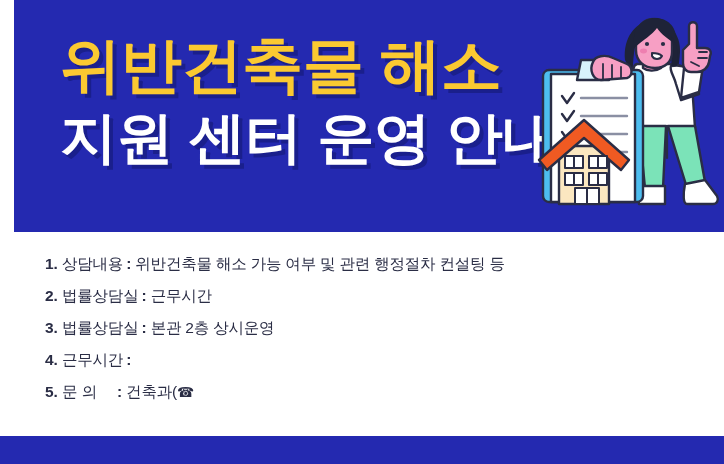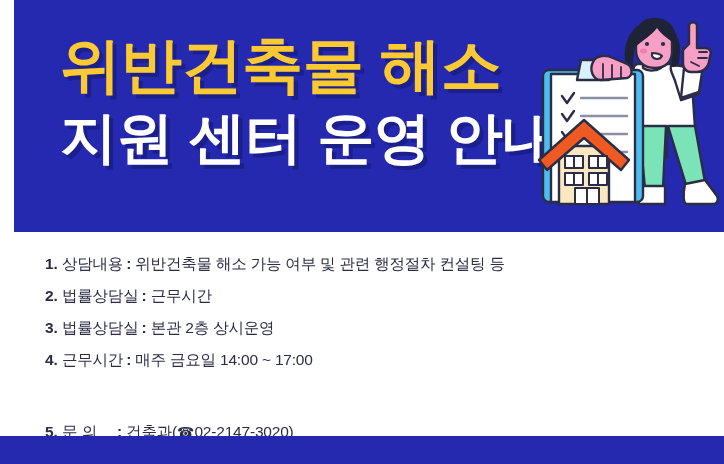--- a/index.html
+++ b/index.html
@@ -84,21 +84,20 @@
     margin-right:4px;
   }
   .detail-label {
     font-weight:400;
     letter-spacing:-0.2px;
   }
   .detail-label.spaced {
     letter-spacing:0;
     display:inline-block;
     width:52px;
-    margin-top:40px;
   }
   .detail-sep {
     font-weight:700;
     margin:0 4px 0 3px;
   }
   .detail-value {
     font-weight:400;
     letter-spacing:-0.2px;
   }
   .phone-icon {
@@ -239,30 +238,28 @@
         <span class="detail-num">3.</span>
         <span class="detail-label">법률상담실</span>
         <span class="detail-sep">:</span>
         <span class="detail-value">본관 2층 상시운영</span>
       </li>
 
       <li class="detail-row">
         <span class="detail-num">4.</span>
         <span class="detail-label">근무시간</span>
         <span class="detail-sep">:</span>
-        <span class="detail-value">매주 금요일 14:00 ~ 17:00</span>
       </li>
 
       <li class="detail-row">
         <span class="detail-num">5.</span>
         <span class="detail-label spaced">문      의</span>
         <span class="detail-sep">:</span>
         <span class="detail-value">건축과(</span>
         <span class="phone-icon">☎</span>
-        <span class="detail-value"> 02-2147-3020)</span>
       </li>
 
     </ul>
   </div>
 
   <div id="footer-bar"></div>
 
 </div>
 
 </body></html>

